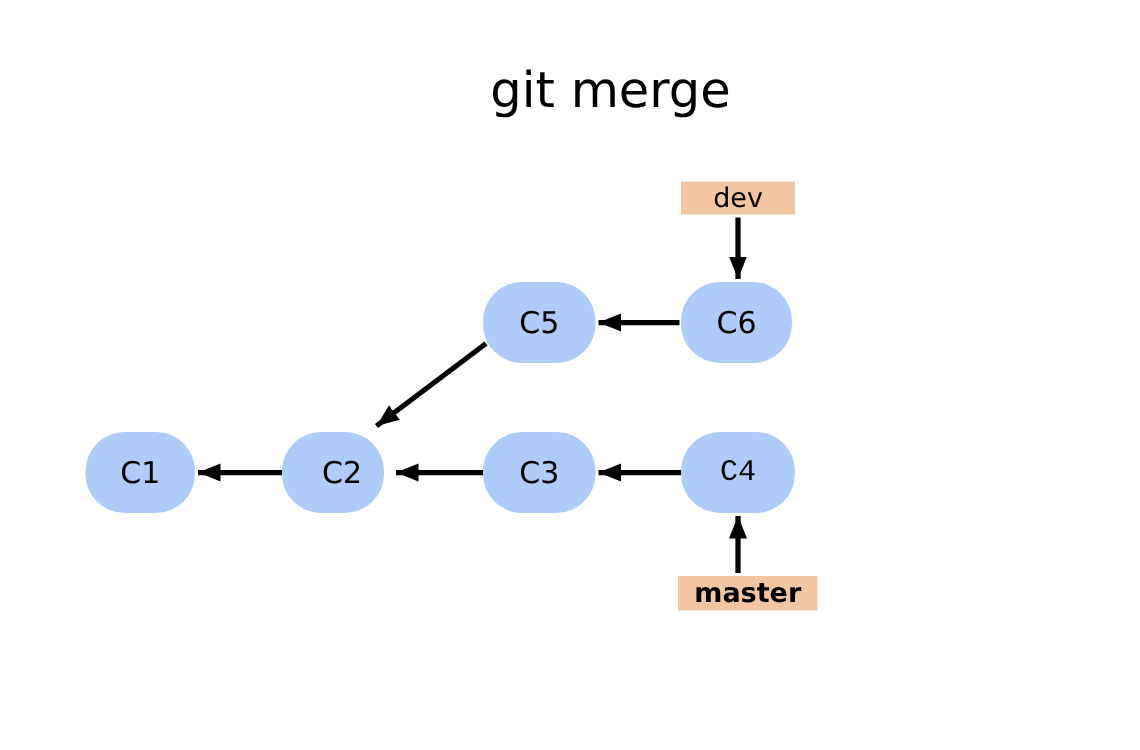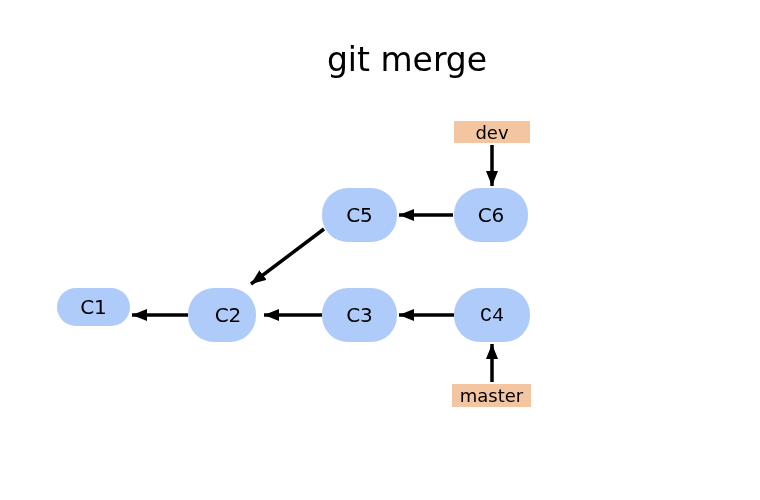--- a/index.html
+++ b/index.html
@@ -71,39 +71,39 @@
         <line x1="453" y1="215" x2="399" y2="215" stroke="#000000" stroke-width="3.5" marker-end="url(#arrowhead)"></line>
         <line x1="324" y1="229" x2="251" y2="284" stroke="#000000" stroke-width="3.5" marker-end="url(#arrowhead)"></line>
         <line x1="188" y1="315" x2="132" y2="315" stroke="#000000" stroke-width="3.5" marker-end="url(#arrowhead)"></line>
         <line x1="322" y1="315" x2="264" y2="315" stroke="#000000" stroke-width="3.5" marker-end="url(#arrowhead)"></line>
         <line x1="454" y1="315" x2="399" y2="315" stroke="#000000" stroke-width="3.5" marker-end="url(#arrowhead)"></line>
         <line x1="492" y1="382" x2="492" y2="344" stroke="#000000" stroke-width="3.5" marker-end="url(#arrowhead)"></line>
       </g>
   </svg>
 
   <div id="node-layer">
-      <div class="node" style="left: 57px; top: 288px; width: 73px; height: 38px;">
+      <div class="node" style="left: 57px; top: 288px; width: 73px; height: 54px;">
         <span>C1</span>
       </div>
       <div class="node" style="left: 188px; top: 288px; width: 56px; height: 54px; padding-left: 12px;">
         <span>C2</span>
       </div>
       <div class="node" style="left: 322px; top: 288px; width: 75px; height: 54px; align-items: center;">
         <span>C3</span>
       </div>
       <div class="node" style="left: 454px; top: 288px; width: 76px; height: 54px; font-family: Liberation Mono, monospace;">
         <span>C4</span>
       </div>
       <div class="node" style="left: 322px; top: 188px; width: 75px; height: 54px;">
         <span>C5</span>
       </div>
       <div class="node" style="left: 454px; top: 188px; width: 74px; height: 54px;">
         <span>C6</span>
       </div>
       <div class="branch" style="left: 454px; top: 121px; width: 76px; height: 22px;">
         <span>dev</span>
       </div>
-      <div class="branch" style="left: 452px; top: 384px; width: 79px; height: 23px;">
+      <div class="branch" style="left: 452px; top: 384px; width: 93px; height: 23px; font-weight: bold;">
         <span>master</span>
       </div>
     </div>
 
 </div>
 
 </body></html>

